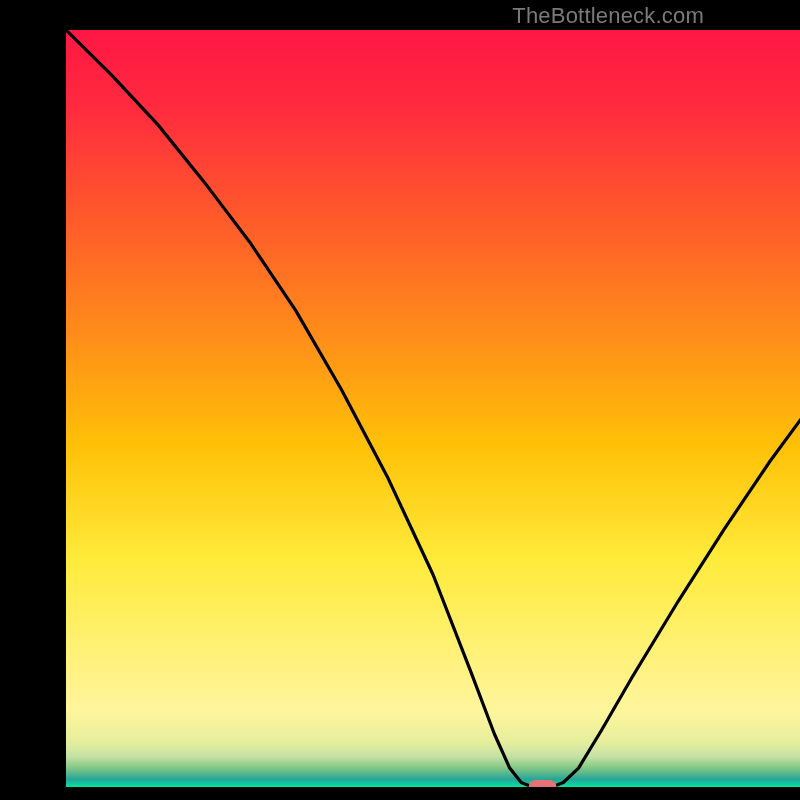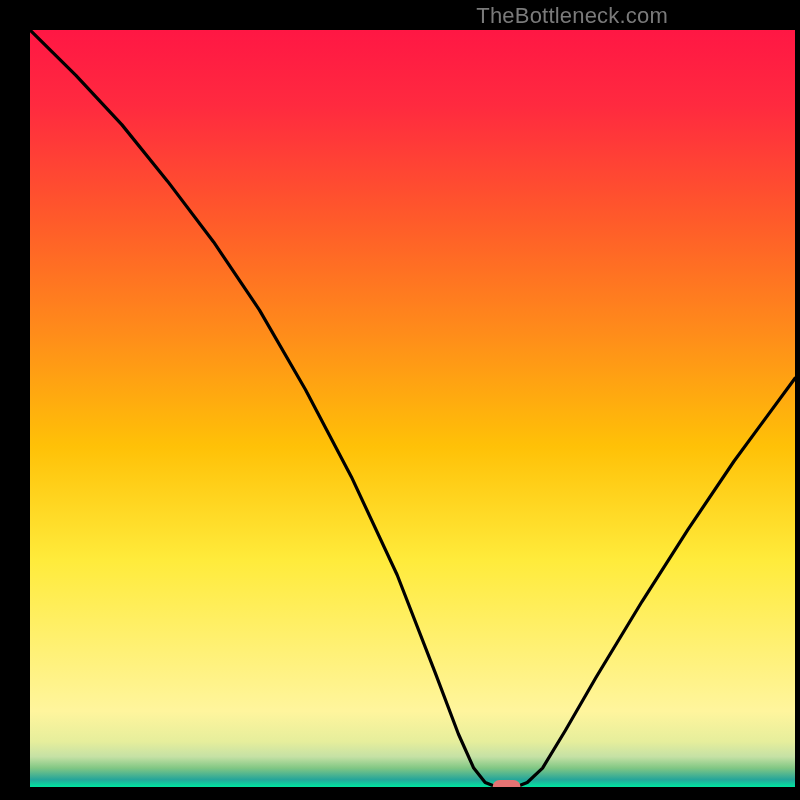--- a/index.html
+++ b/index.html
@@ -8,20 +8,21 @@
     width: 800px;
     height: 800px;
     background: #000;
     overflow: hidden;
     font-family: Arial, sans-serif;
   }
   .container {
     position: relative;
     width: 676px;
     height: 800px;
+    margin-left: 36px;
   }
   .watermark {
     position: absolute;
     top: 3px;
     right: 8px;
     color: #7a7a7a;
     font-size: 22px;
     font-weight: 500;
     z-index: 10;
     letter-spacing: 0.2px;

